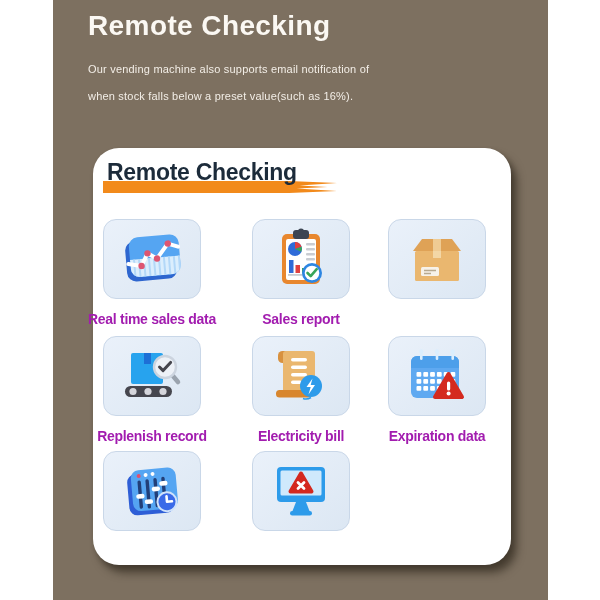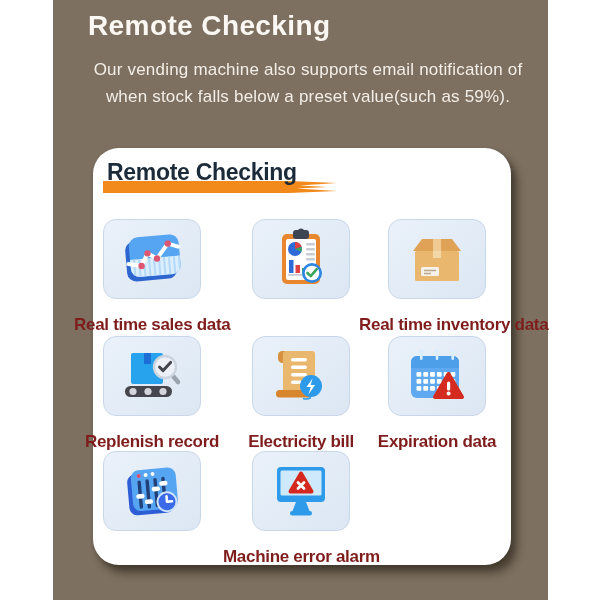--- a/index.html
+++ b/index.html
@@ -12,23 +12,22 @@
     position:absolute;left:53px;top:0;width:495px;height:600px;
     background:#7d7060;
   }
   .hero-title{
     position:absolute;left:88px;top:8px;
     font-size:28px;font-weight:bold;letter-spacing:.4px;
     color:#fbf8f3;line-height:36px;
   }
   .hero-desc{
     position:absolute;left:88px;top:56px;width:440px;
-    font-size:17px;line-height:27px;letter-spacing:.2px;
+    font-size:11px;line-height:27px;letter-spacing:.2px;
     color:#f3eee7;
-    text-align:center;
   }
   .card{
     position:absolute;left:93px;top:148px;width:418px;height:417px;
     background:#ffffff;border-radius:26px;
     box-shadow:6px 8px 9px rgba(40,32,22,.58), 2px 3px 5px rgba(40,32,22,.25);
   }
   .orange-bar{
     position:absolute;left:10px;top:33px;width:186px;height:12px;
     background:#f28a1b;z-index:1;
   }
@@ -43,37 +42,37 @@
     color:#1c2b3a;
   }
   .cell{position:absolute;width:156px;text-align:center;}
   .tile{
     width:98px;height:80px;margin:0 auto;border-radius:13px;
     background:linear-gradient(140deg,#eaf1fa 0%,#dce7f3 100%);
     border:1px solid #c9d7e8;box-sizing:border-box;
     display:flex;align-items:center;justify-content:center;
   }
   .feature-label{
-    margin-top:18px;font-size:17px;font-weight:bold;letter-spacing:-.3px;
-    color:#7f1d1d;white-space:nowrap;line-height:16px;
+    margin-top:12px;font-size:14px;font-weight:bold;letter-spacing:-.3px;
+    color:#a21caf;white-space:nowrap;line-height:16px;
   }
   
   .r1{top:71px}.r2{top:188px}.r3{top:303px}
   .c1{left:-19px}.c2{left:130px}.c3{left:266px}
 </style>
 </head>
 <body>
 
 <div class="brown-panel"></div>
 
 <div class="hero-title">Remote Checking</div>
 
 <div class="hero-desc">
   <div>Our vending machine also supports email notification of</div>
-  <div>when stock falls below a preset value(such as 59%).</div>
+  <div>when stock falls below a preset value(such as 16%).</div>
 </div>
 
 <div class="card">
   <div class="orange-bar"></div>
   <div class="card-title">Remote Checking</div>
 
   <div class="cell r1 c1">
     <div class="tile">
       <svg width="72" height="62" viewBox="0 0 72 62">
         <g transform="rotate(-5 36 31)">
@@ -115,34 +114,34 @@
         </g>
         <rect x="24" y="32" width="4.5" height="13" fill="#2f6bd8"></rect>
         <rect x="30.5" y="37" width="4.5" height="8" fill="#e04040"></rect>
         <rect x="37" y="40" width="4.5" height="5" fill="#38a55a"></rect>
         <rect x="23" y="46" width="20" height="1.8" fill="#c9ccd2"></rect>
         <circle cx="47" cy="45" r="10" fill="#2d86e2"></circle>
         <circle cx="47" cy="45" r="7.3" fill="#ffffff"></circle>
         <path d="M42.5 45 l3.2 3.2 l6 -7" stroke="#38a55a" stroke-width="2.6" fill="none" stroke-linecap="round" stroke-linejoin="round"></path>
       </svg>
     </div>
+    <div class="feature-label">Sales report</div>
   </div>
 
   <div class="cell r1 c3">
     <div class="tile">
       <svg width="72" height="62" viewBox="0 0 72 62">
         <polygon points="12,23 21,11 51,11 60,23" fill="#dfa256"></polygon>
         <rect x="32" y="11" width="8" height="12" fill="#efcb93"></rect>
         <rect x="14" y="23" width="44" height="30" rx="1.5" fill="#eab76f"></rect>
         <rect x="32" y="23" width="8" height="7" fill="#f3d7a6"></rect>
         <rect x="20" y="39" width="18" height="9" rx="1.5" fill="#f7f2e9"></rect>
         <path d="M23 42.5 h12 M23 45.5 h7" stroke="#b7a98f" stroke-width="1.6" fill="none"></path>
       </svg>
     </div>
-    <div class="feature-label">Real time inventory data</div>
   </div>
 
   <div class="cell r2 c1">
     <div class="tile">
       <svg width="72" height="62" viewBox="0 0 72 62">
         <rect x="15" y="8" width="32" height="31" rx="2" fill="#27a3ee"></rect>
         <rect x="28" y="8" width="7" height="11" fill="#1d6fd6"></rect>
         <rect x="9" y="41" width="47" height="11" rx="5.5" fill="#46464e"></rect>
         <circle cx="17" cy="46.5" r="3.6" fill="#d5d5db"></circle>
         <circle cx="32" cy="46.5" r="3.6" fill="#d5d5db"></circle>
@@ -241,15 +240,14 @@
     <div class="tile">
       <svg width="72" height="62" viewBox="0 0 72 62">
         <rect x="12" y="7" width="48" height="35" rx="4" fill="#2d9bea"></rect>
         <rect x="15.5" y="10.5" width="41" height="25" rx="1.5" fill="#cfe9fc"></rect>
         <path d="M36 13.5 L46.5 31.5 H25.5 Z" fill="#d4281e" stroke="#d4281e" stroke-width="4" stroke-linejoin="round"></path>
         <path d="M33 22.5 l6 6 M39 22.5 l-6 6" stroke="#ffffff" stroke-width="2.8" stroke-linecap="round"></path>
         <polygon points="31,42 41,42 44.5,51 27.5,51" fill="#2d9bea"></polygon>
         <rect x="25" y="51" width="22" height="4.5" rx="2.2" fill="#2d9bea"></rect>
       </svg>
     </div>
-    <div class="feature-label">Machine error alarm</div>
   </div>
 </div>
 
 </body></html>

